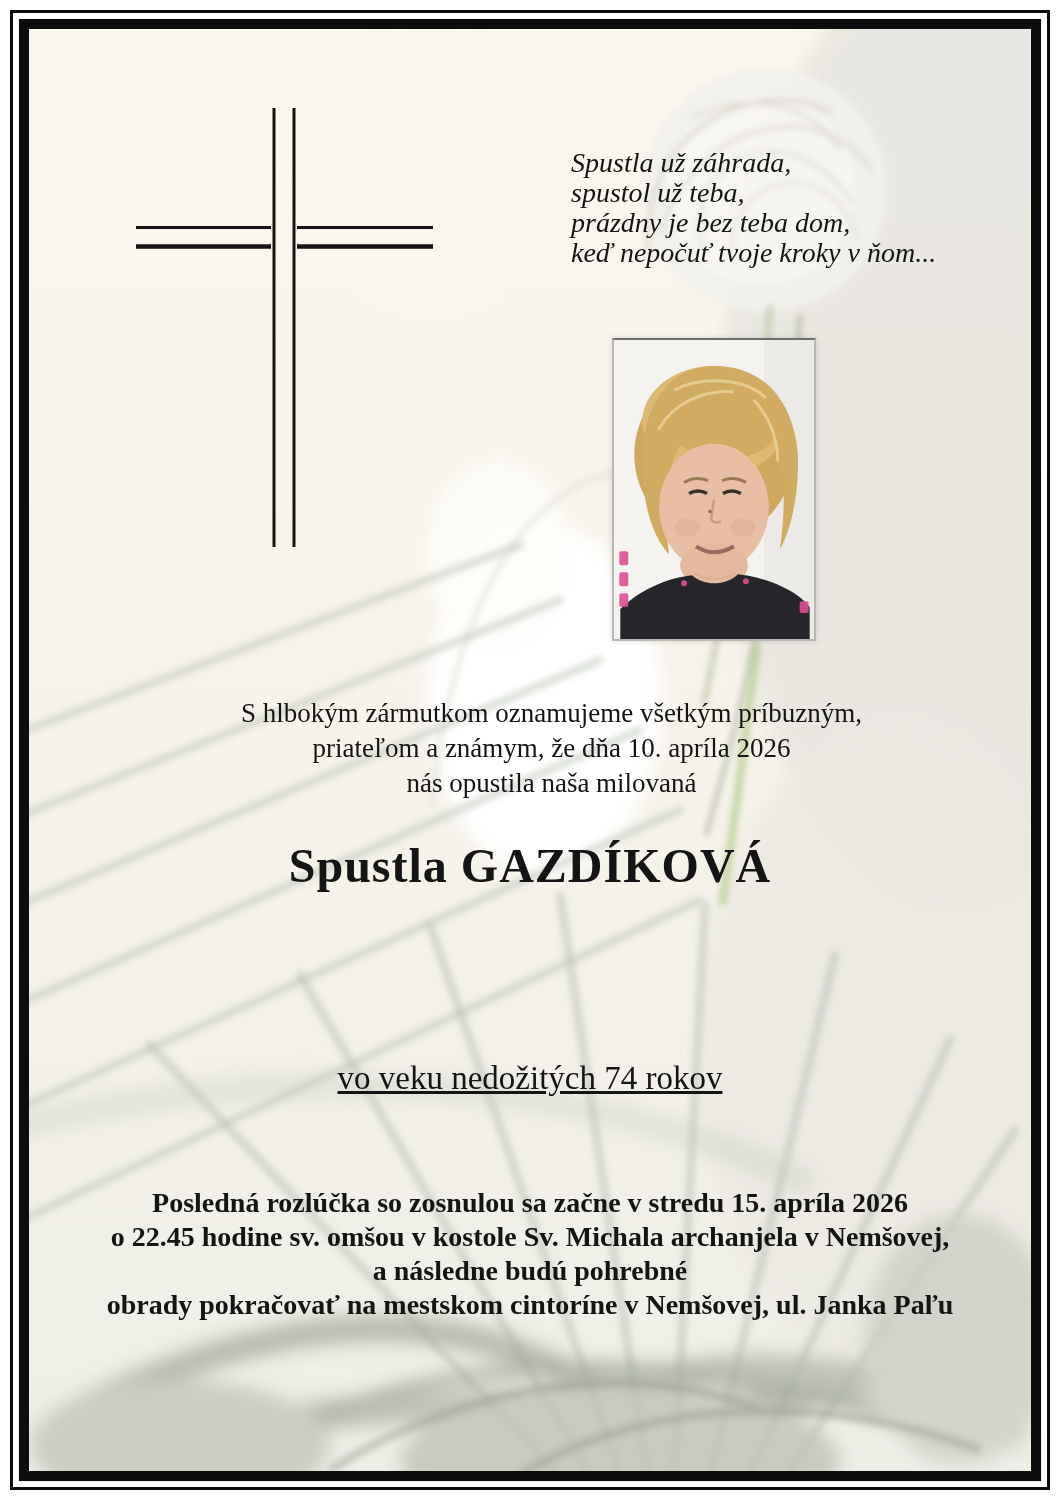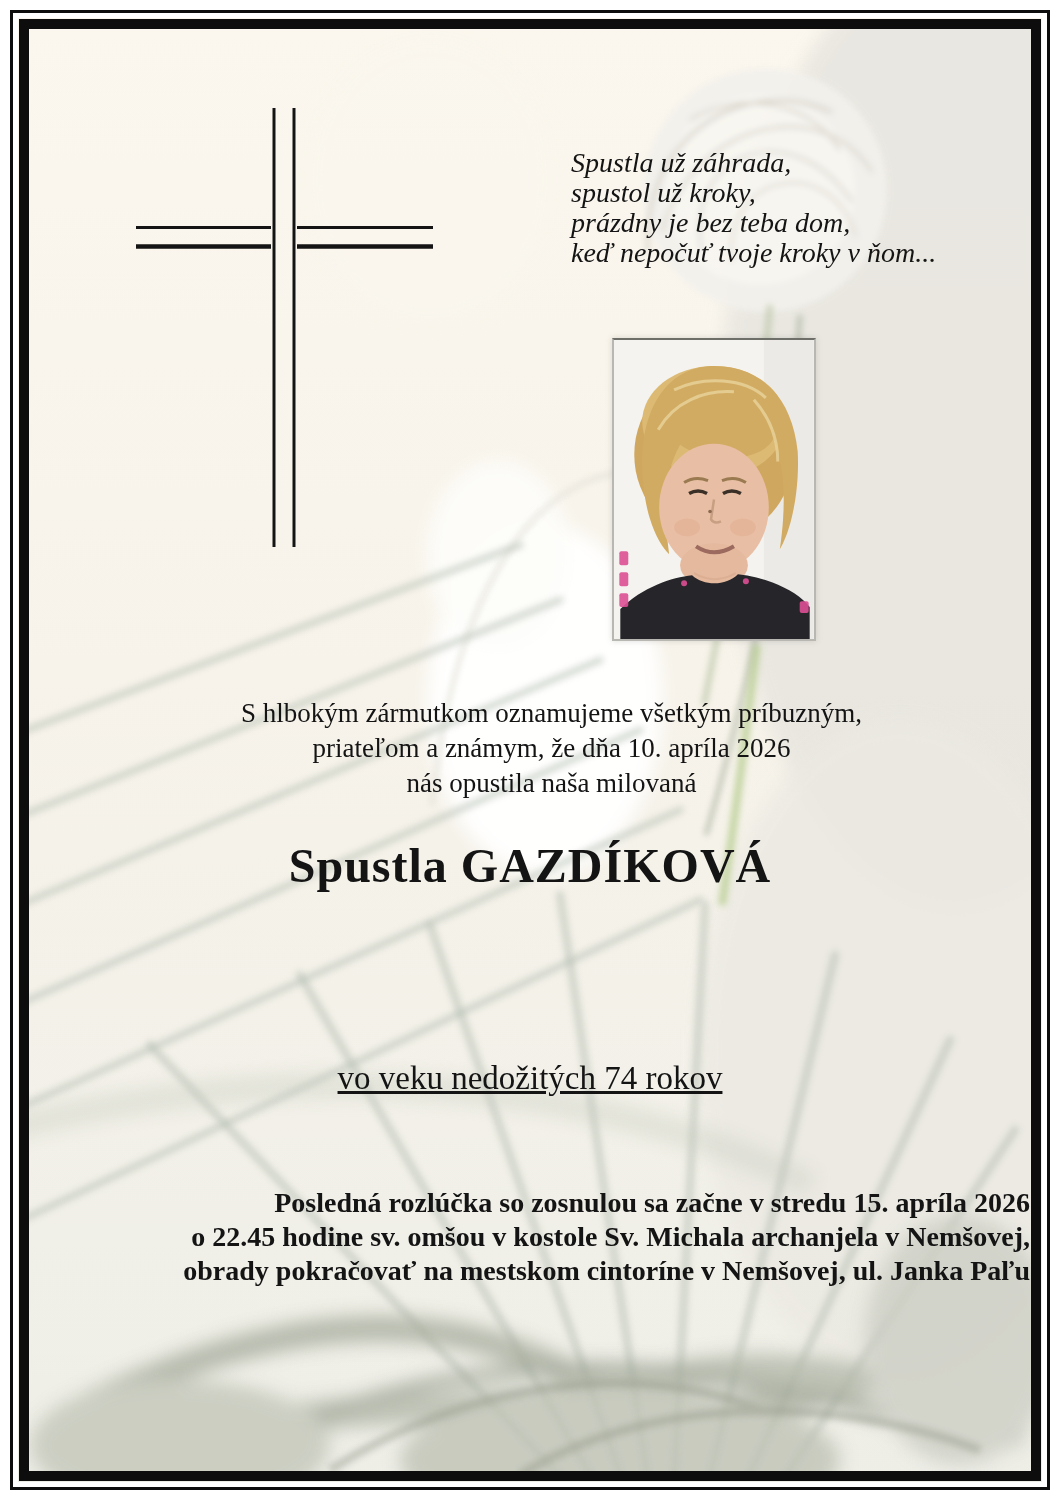--- a/index.html
+++ b/index.html
@@ -28,21 +28,21 @@
   .name{
     position:absolute;left:30px;right:30px;top:836px;z-index:10;
     font-size:48px;line-height:60px;font-weight:bold;text-align:center;letter-spacing:1px;
   }
   .age{
     position:absolute;left:30px;right:30px;top:1058px;z-index:10;
     font-size:33px;line-height:40px;text-align:center;text-decoration:underline;
   }
   .funeral{
     position:absolute;left:30px;right:30px;top:1186px;z-index:10;
-    font-size:28px;line-height:34px;font-weight:bold;text-align:right;
+    font-size:28px;line-height:34px;font-weight:bold;text-align:center;
   }
 </style>
 </head>
 <body>
 
 <div class="stage">
 
   <svg class="bg-decor" viewBox="0 0 1060 1500" xmlns="http://www.w3.org/2000/svg" aria-hidden="true">
     <defs>
       <linearGradient id="bg" x1="0" y1="0" x2="0" y2="1">
@@ -131,21 +131,21 @@
       <line x1="167" y1="127.5" x2="303" y2="127.5"></line>
     </g>
     <g stroke="#141414" stroke-width="4.5">
       <line x1="6" y1="146.5" x2="141" y2="146.5"></line>
       <line x1="167" y1="146.5" x2="303" y2="146.5"></line>
     </g>
   </svg>
 
   <div class="poem">
     <div>Spustla už záhrada,</div>
-    <div>spustol už kroky,</div>
+    <div>spustol už teba,</div>
     <div>prázdny je bez teba dom,</div>
     <div>keď nepočuť tvoje kroky v ňom...</div>
   </div>
 
   <div class="photo">
     <svg viewBox="0 0 200 300" xmlns="http://www.w3.org/2000/svg" aria-hidden="true">
       <rect width="200" height="300" fill="#f4f3f0"></rect>
       <rect x="150" width="50" height="300" fill="#eceae6"></rect>
 
       <ellipse cx="100" cy="115" rx="80" ry="85" fill="#cfa75f"></ellipse>
@@ -189,18 +189,19 @@
     <div>nás opustila naša milovaná</div>
   </div>
 
   <div class="name">Spustla GAZDÍKOVÁ</div>
 
   <div class="age">vo veku nedožitých 74 rokov</div>
 
   <div class="funeral">
     <div>Posledná rozlúčka so zosnulou sa začne v stredu 15. apríla 2026</div>
     <div>o 22.45 hodine sv. omšou v kostole Sv. Michala archanjela v Nemšovej,</div>
+    <div>a následne budú pohrebné</div>
     <div>obrady pokračovať na mestskom cintoríne v Nemšovej, ul. Janka Paľu</div>
   </div>
 
   <div class="frame-thin"></div>
   <div class="frame-thick"></div>
 </div>
 
 </body></html>

